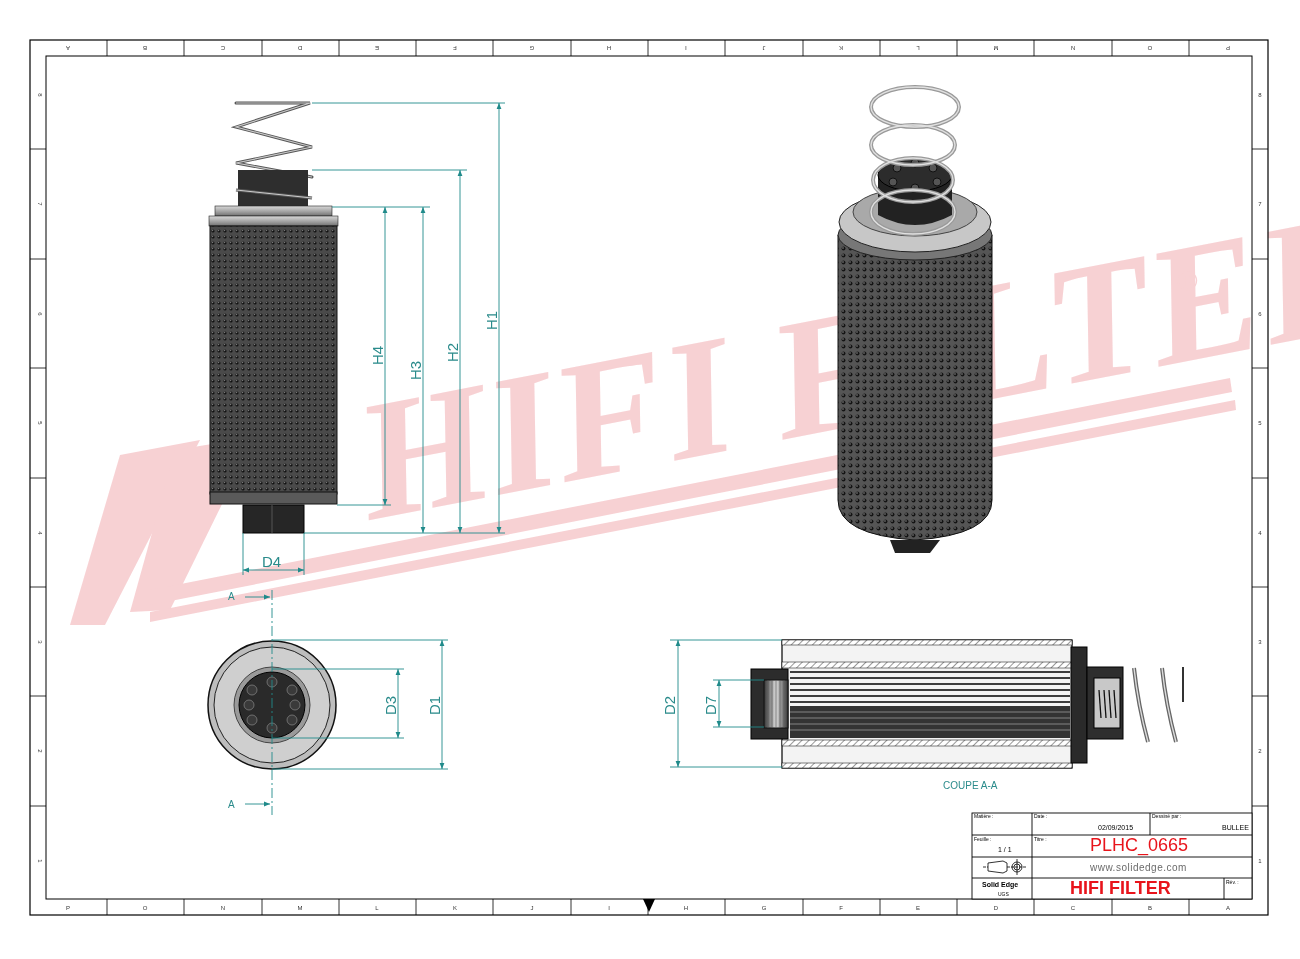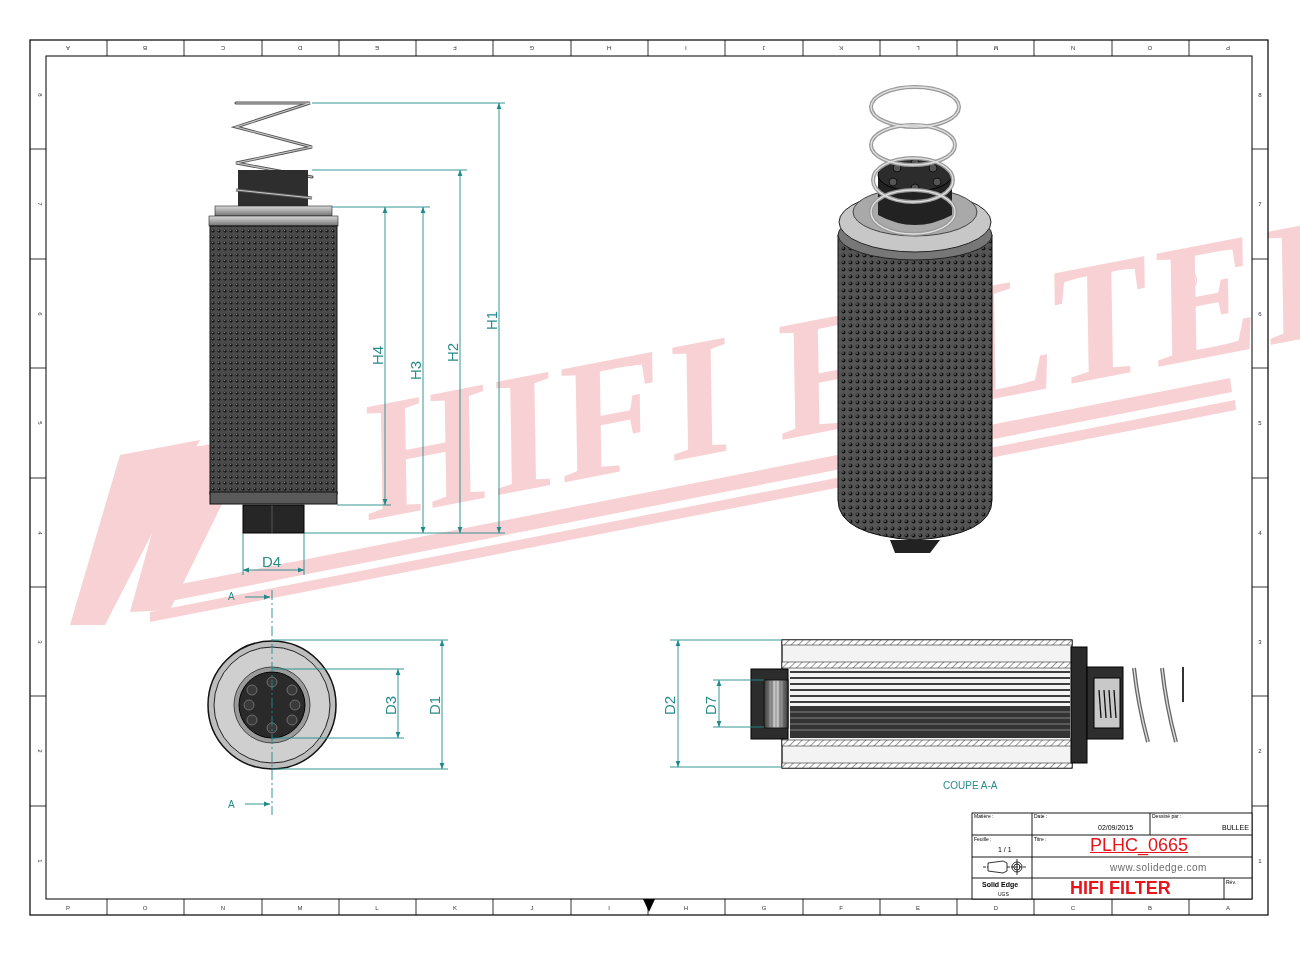--- a/index.html
+++ b/index.html
@@ -369,19 +369,19 @@
 
 
 <div class="tb-label" style="left:974px;top:813px;">Matière :</div>
 <div class="tb-label" style="left:1034px;top:813px;">Date :</div>
 <div class="tb-val" style="left:1098px;top:824px;">02/09/2015</div>
 <div class="tb-label" style="left:1152px;top:813px;">Dessiné par :</div>
 <div class="tb-val" style="left:1222px;top:824px;">BULLEE</div>
 <div class="tb-label" style="left:974px;top:836px;">Feuille :</div>
 <div class="tb-val" style="left:998px;top:846px;">1 / 1</div>
 <div class="tb-label" style="left:1034px;top:836px;">Titre :</div>
-<div class="tb-val title-red" style="left:1090px;top:835px;font-size:18px;text-decoration:underline;">PLHC_0665</div>
-<div class="tb-val" style="left:1090px;top:862px;font-size:10px;color:#6b6b6b;letter-spacing:0.5px;margin-left:20px;">www.solidedge.com</div>
+<div class="tb-val title-red" style="left:1090px;top:835px;font-size:18px;">PLHC_0665</div>
+<div class="tb-val" style="left:1090px;top:862px;font-size:10px;color:#6b6b6b;letter-spacing:0.5px;">www.solidedge.com</div>
 <div class="tb-val" style="left:982px;top:881px;font-size:7px;font-weight:bold;">Solid Edge</div>
 <div class="tb-val" style="left:998px;top:891px;font-size:5px;">UGS</div>
 <div class="tb-val title-red" style="left:1070px;top:878px;font-size:18px;font-weight:bold;">HIFI FILTER</div>
 <div class="tb-label" style="left:1226px;top:879px;">Rév. :</div>
 </div>
 
 </body></html>

